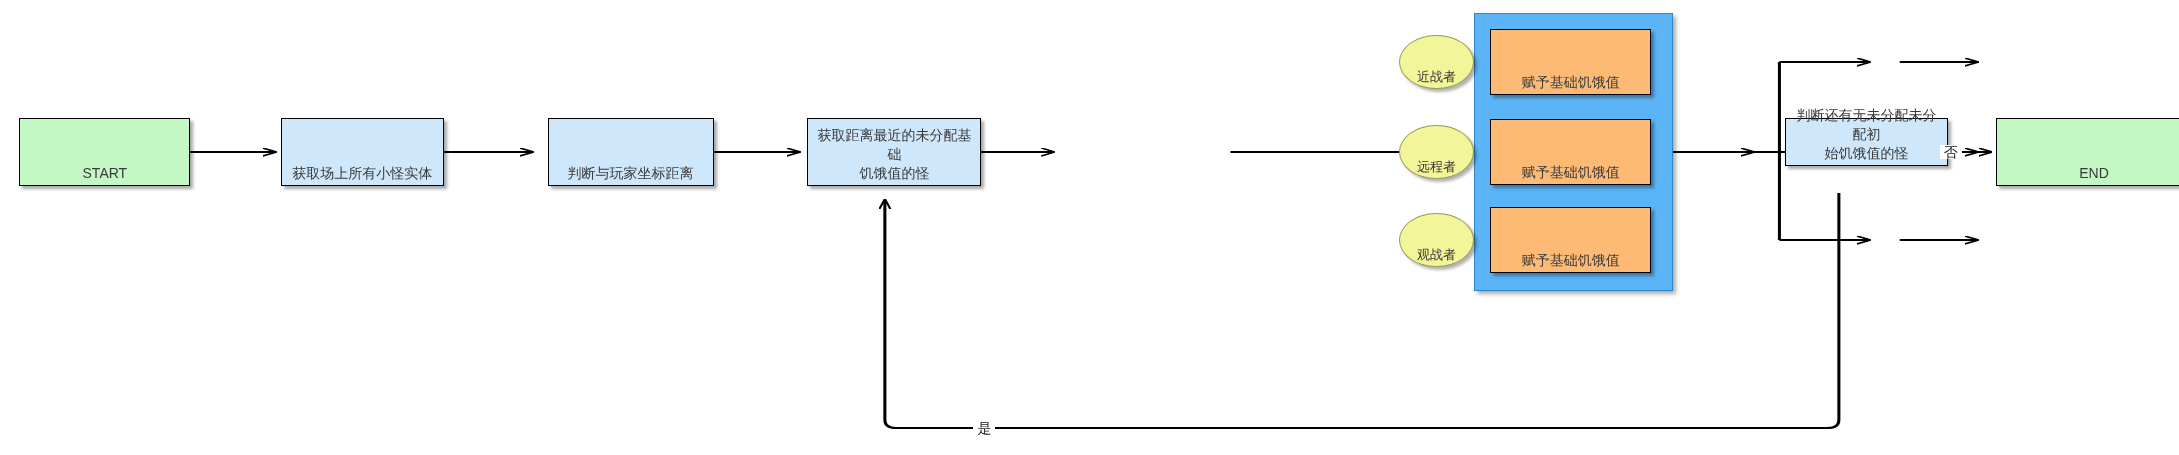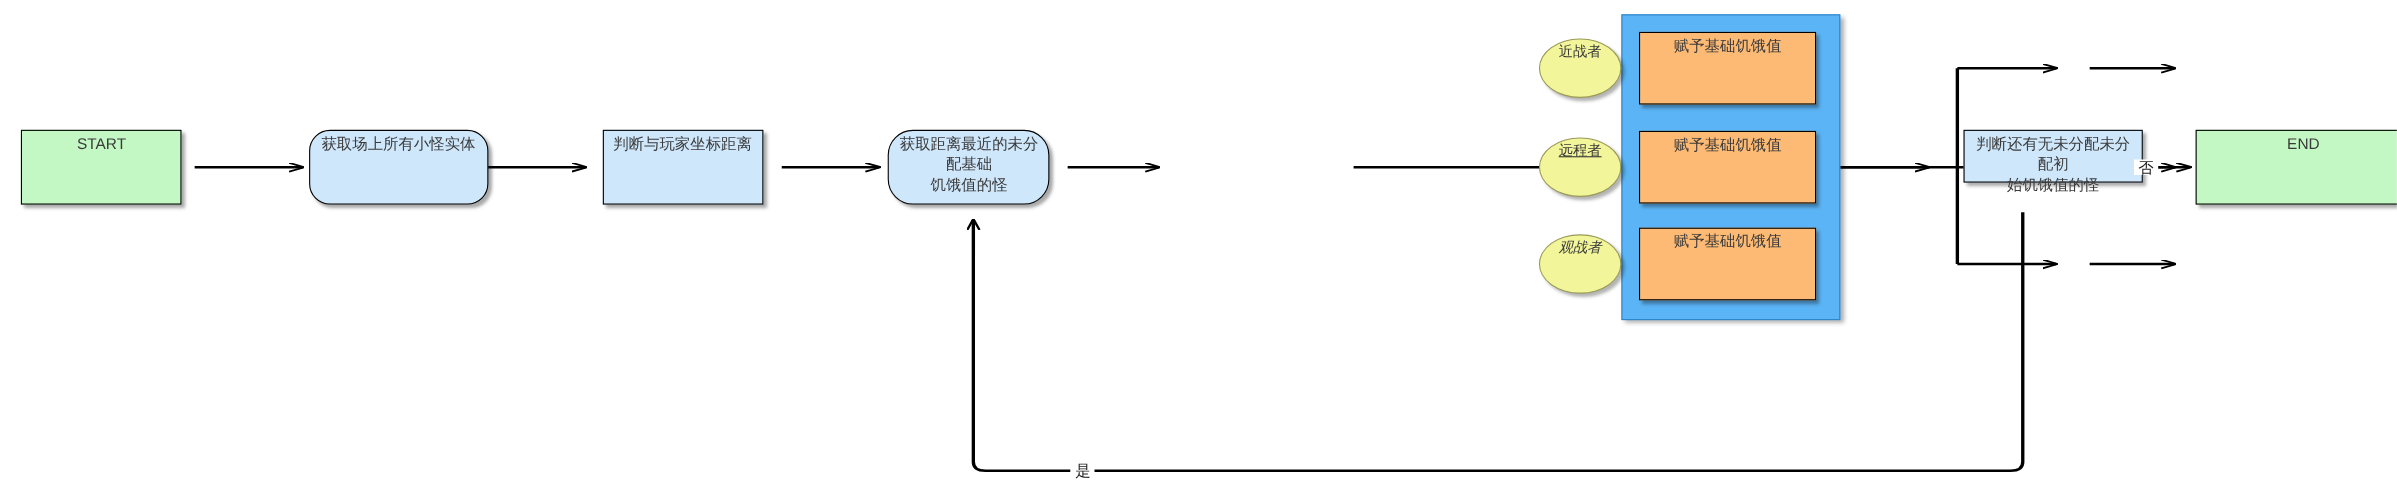--- a/index.html
+++ b/index.html
@@ -22,21 +22,21 @@
     left: 0;
     top: 0;
     width: 2179px;
     height: 455px;
     pointer-events: none;
   }
   .node {
     position: absolute;
     box-sizing: border-box;
     display: flex;
-    align-items: flex-start;
+    align-items: flex-end;
     justify-content: center;
     text-align: center;
     color: #3a3a3a;
     font-size: 14px;
     line-height: 1.35;
     border: 1.6px solid #000000;
     box-shadow: 3px 3px 3px rgba(0,0,0,0.34);
     white-space: pre-line;
     padding: 2px 4px;
   }
@@ -112,49 +112,49 @@
       <path d="M1022,240 L1078,240" marker-end="url(#arrow)" transform="translate(352,0)"></path>
 
       <path d="M1210,152 L1268,152" marker-end="url(#arrow)"></path>
 
       <path d="M1385,152 L1440,152" marker-end="url(#arrow)"></path>
 
       <path d="M1330,193 L1330,420 Q1330,428 1322,428 L648,428 Q640,428 640,420 L640,200" marker-end="url(#arrow)"></path>
     </g>
   </svg>
 
-  <div class="node terminal" style="left: 19.3566px; top: 118px; width: 146px; height: 68px; transform: none;">
+  <div class="node terminal" style="left: 19.3566px; top: 118px; width: 171px; height: 68px; transform: none;">
     <span>START</span>
   </div>
 
-  <div class="node process" style="left: 280.671px; top: 118px; width: 163.148px; height: 68px; transform: none; border-radius: 19px;">
+  <div class="node process" style="left: 280.671px; top: 118px; width: 163.148px; height: 68px; transform: none;">
     <span>获取场上所有小怪实体</span>
   </div>
 
-  <div class="node process" style="left: 547.515px; top: 118px; width: 146px; height: 68px; transform: none;">
+  <div class="node process" style="left: 547.515px; top: 118px; width: 166px; height: 68px; transform: none;">
     <span>判断与玩家坐标距离</span>
   </div>
 
-  <div class="node process" style="left: 807.447px; top: 118px; width: 147px; height: 68px; transform: none; border-radius: 23px;">
+  <div class="node process" style="left: 807.447px; top: 118px; width: 174px; height: 68px; transform: none;">
     <span>获取距离最近的未分配基础
 饥饿值的怪</span>
   </div>
 
 
   <div class="group-box" style="left: 1473.87px; top: 13px; width: 199.096px; height: 278px; transform: none;"></div>
 
   <div class="node circle" style="left: 1399.21px; top: 35px; width: 74.6612px; height: 54px; transform: none;">
     <span>近战者</span>
   </div>
 
-  <div class="node circle" style="left: 1399.21px; top: 125px; width: 74.6612px; height: 54px; transform: none; text-decoration: underline;">
+  <div class="node circle" style="left: 1399.21px; top: 125px; width: 74.6612px; height: 54px; transform: none;">
     <span>远程者</span>
   </div>
 
-  <div class="node circle" style="left: 1399.21px; top: 213px; width: 74.6612px; height: 54px; transform: none; font-style: italic;">
+  <div class="node circle" style="left: 1399.21px; top: 213px; width: 74.6612px; height: 54px; transform: none;">
     <span>观战者</span>
   </div>
 
   <div class="node subproc" style="left: 1490.46px; top: 29px; width: 160.383px; height: 66px; transform: none;">
     <span>赋予基础饥饿值</span>
   </div>
 
   <div class="node subproc" style="left: 1490.46px; top: 119px; width: 160.383px; height: 66px; transform: none;">
     <span>赋予基础饥饿值</span>
   </div>

